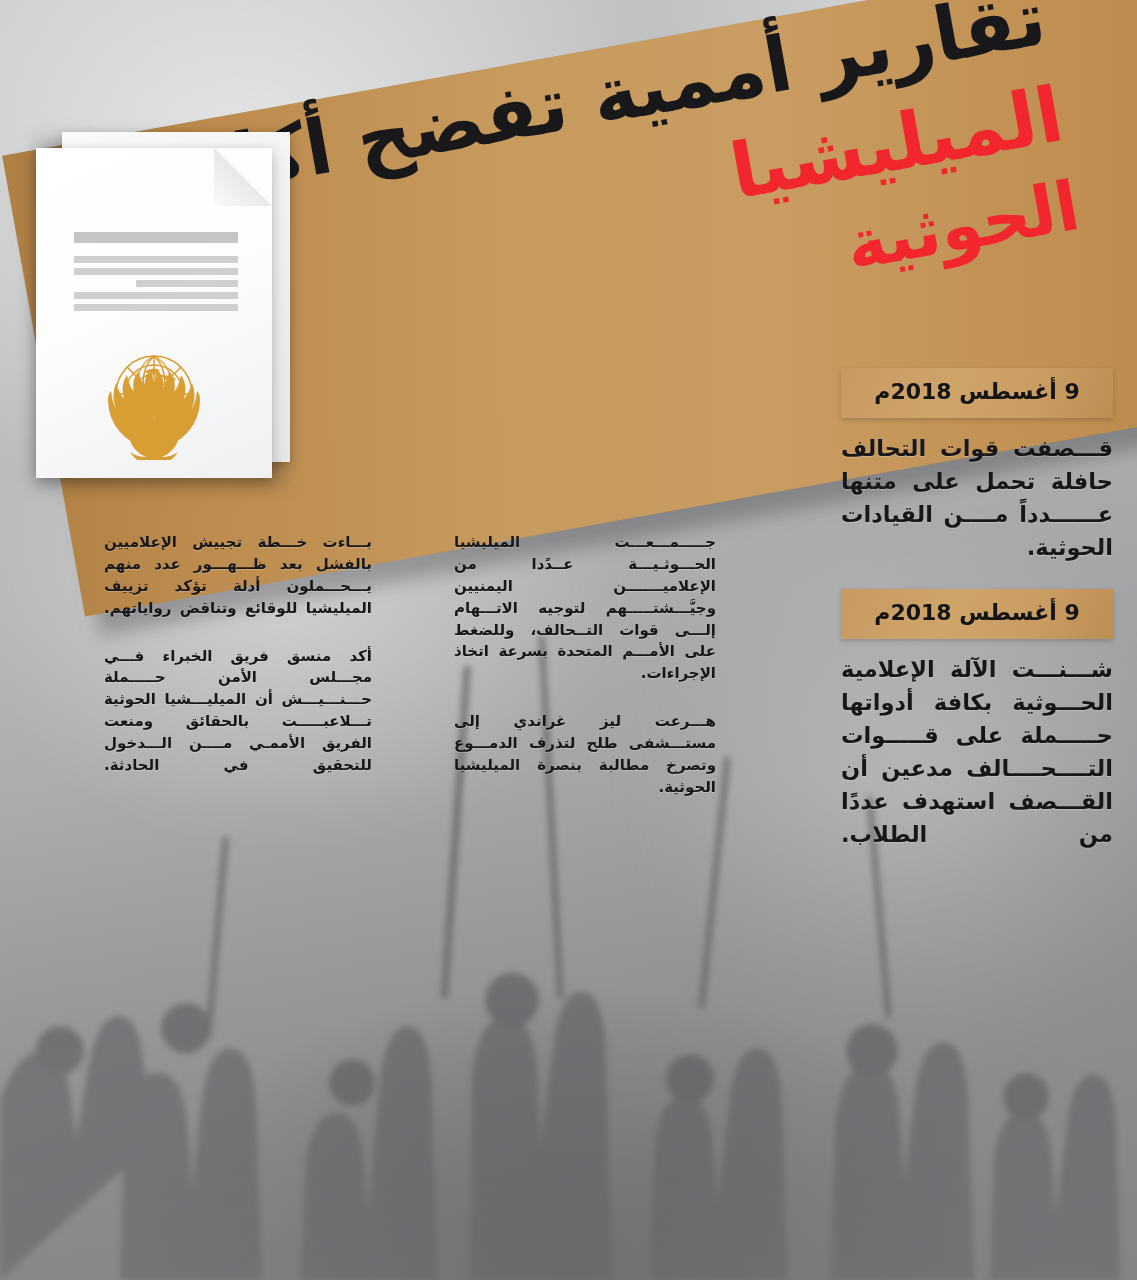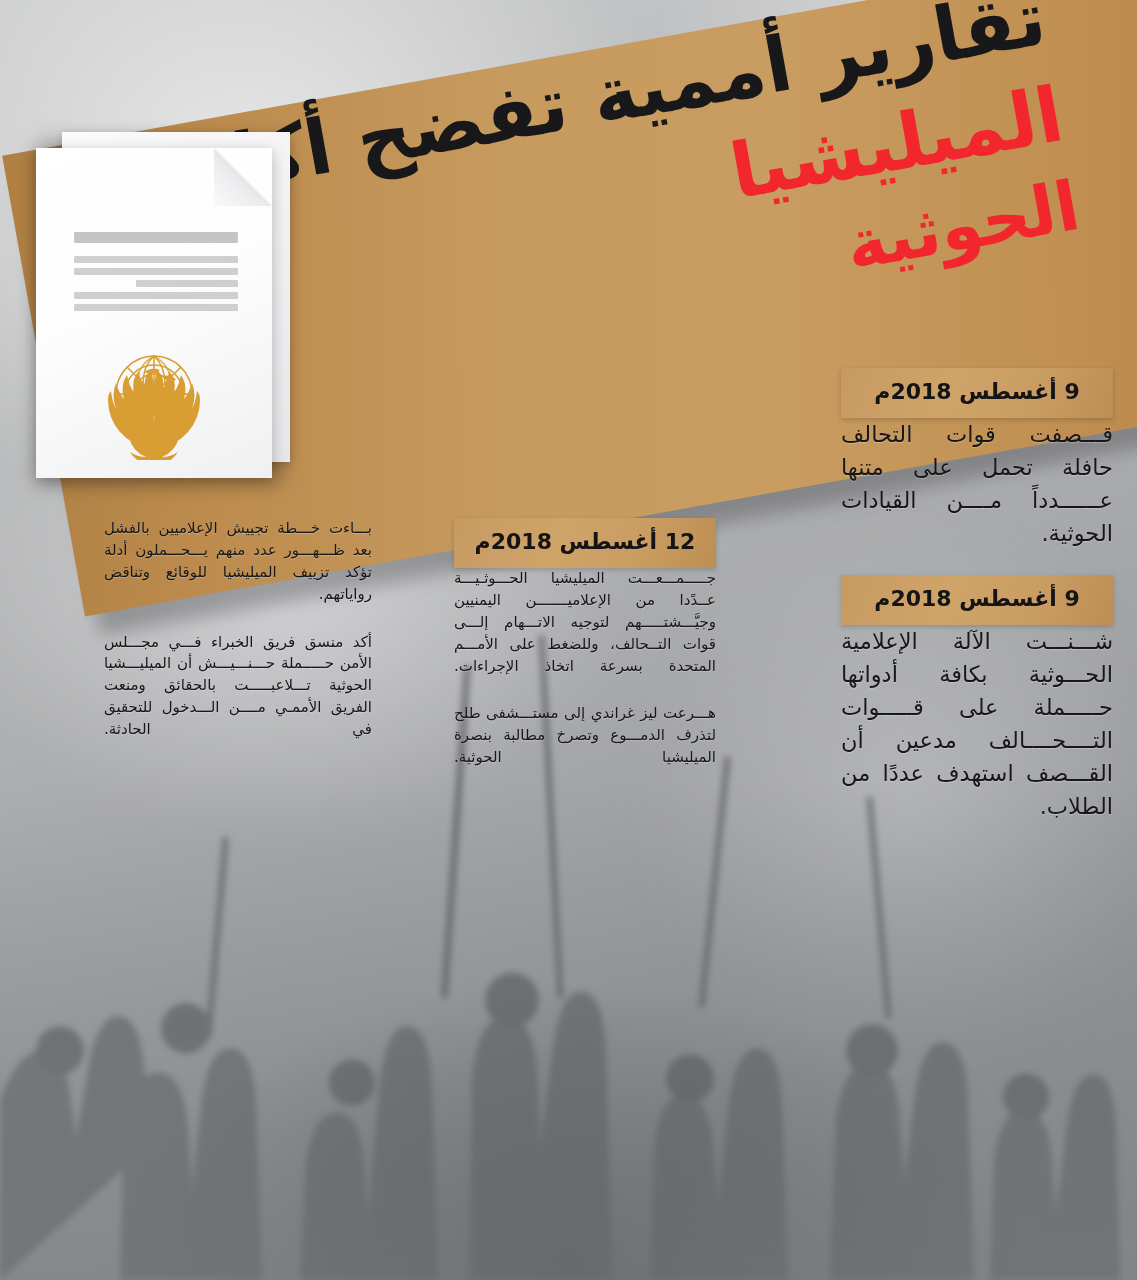--- a/index.html
+++ b/index.html
@@ -111,22 +111,23 @@
     color:#141416;
     font-weight:bold;
     font-size:22px;
     line-height:1;
     padding:13px 16px 15px 16px;
     text-align:center;
     box-shadow:0 2px 5px rgba(0,0,0,.18);
     direction:rtl;
   }
   .body-text {
+    margin-top:14px;
     color:#17171a;
-    font-weight:normal;
+    font-weight:bold;
     font-size:22.5px;
     line-height:1.46;
     text-align:justify;
     text-align-last:justify;
     direction:rtl;
     text-shadow:0 1px 1px rgba(255,255,255,.25);
   }
   .col-mid .body-text,
   .col-left .body-text { font-size:15px; }
 </style>
@@ -225,21 +226,20 @@
         <div class="body-text">قـــصفت قوات التحالف حافلة تحمل على متنها عــــــدداً مــــن القيادات الحوثية.</div>
       </div>
       <div class="card">
         <div class="date-badge">9 أغسطس 2018م</div>
         <div class="body-text">شـــنـــت الآلة الإعلامية الحـــوثية بكافة أدواتها حـــــملة على قـــــوات التــــحــــالف مدعين أن القـــصف استهدف عددًا من الطلاب.</div>
       </div>
     </div>
 
     <div class="col col-mid">
       <div class="card">
-        <div class="date-badge">12 أغسطس 2018م</div>
         <div class="body-text">جـــــمـــعـــت الميليشيا الحـــوثـيـــة عــدًدا من الإعلاميـــــــن اليمنيين وجيَّـــشتـــــهم لتوجيه الاتـــهام إلـــى قوات التــحالف، وللضغط على الأمـــم المتحدة بسرعة اتخاذ الإجراءات.</div>
       </div>
       <div class="card">
         <div class="body-text">هـــرعت ليز غراندي إلى مستـــشفى طلح لتذرف الدمـــوع وتصرخ مطالبة بنصرة الميليشيا الحوثية.</div>
       </div>
     </div>
 
     <div class="col col-left">
       <div class="card">
         <div class="body-text">بـــاءت خـــطة تجييش الإعلاميين بالفشل بعد ظـــهـــور عدد منهم يـــحـــملون أدلة تؤكد تزييف الميليشيا للوقائع وتناقض رواياتهم.</div>

